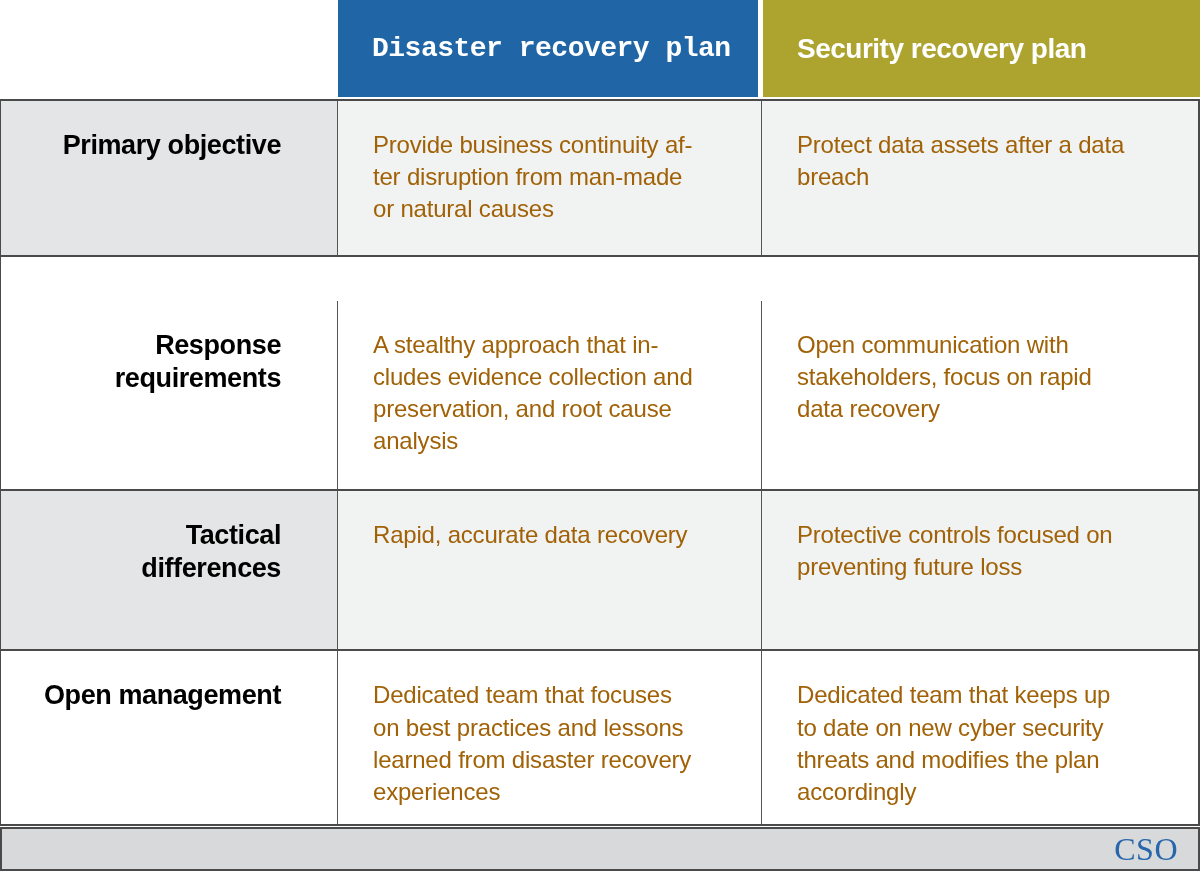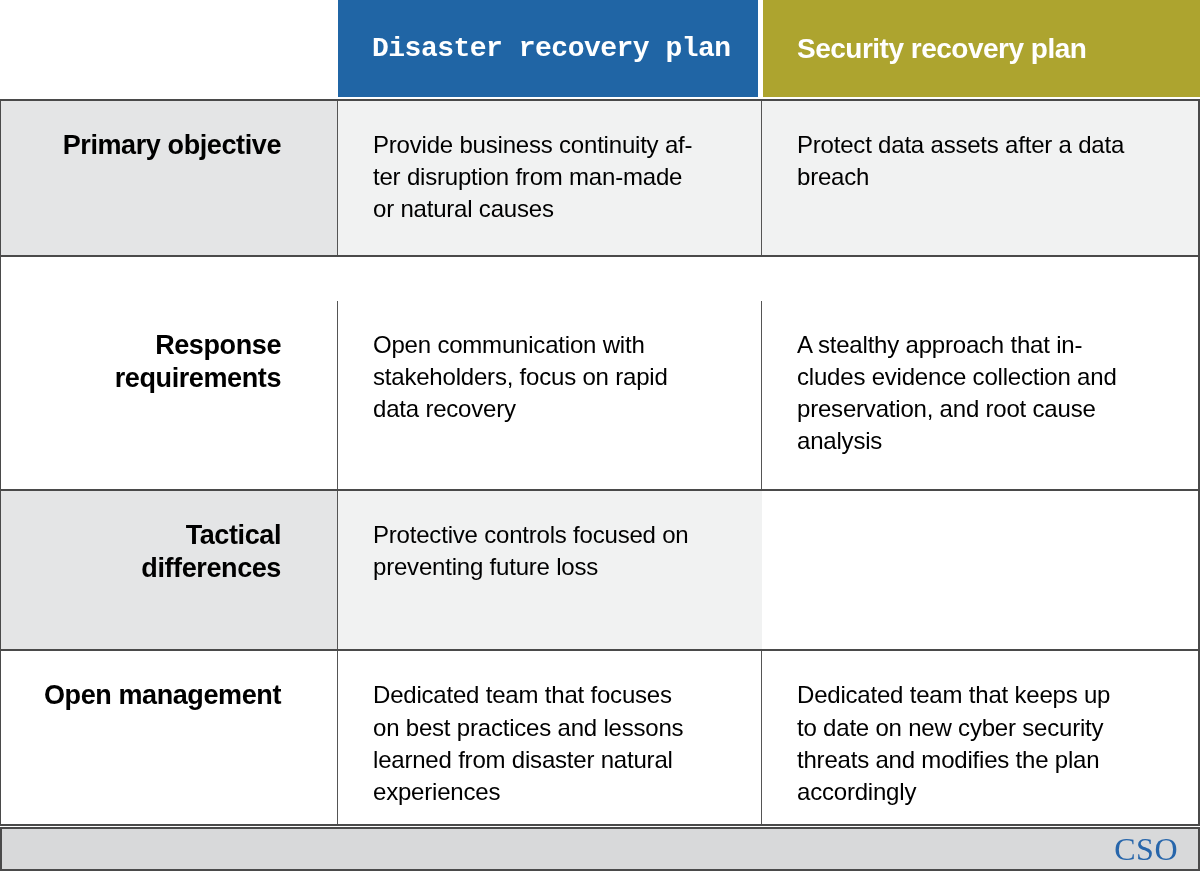--- a/index.html
+++ b/index.html
@@ -42,21 +42,21 @@
   }
   .trow:not(:last-child){border-bottom:2px solid #4a4a4a;}
   .trow.r1{height:169px;}
   .trow.r2{height:207px;margin-top:44px;}
   .trow.r3{height:174px;}
   .trow.r4{flex:1;}
   .cell{
     box-sizing:border-box;
     padding:28px 15px 16px 35px;
     font-size:24px;line-height:1.34;letter-spacing:-0.2px;
-    color:#000000;
+    color:#a16207;
     white-space:pre-line;
   }
   .cell.label{
     font-weight:bold;font-size:27px;line-height:1.22;letter-spacing:-0.4px;
     color:#000000;
     text-align:right;
     padding:28px 56px 16px 20px;
   }
   .cell:not(:last-child){border-right:1px solid #555555;}
   .trow.shaded .label{background:#e4e5e6;}
@@ -99,41 +99,42 @@
       <div class="cell data">Provide business continuity af-
 ter disruption from man-made
 or natural causes</div>
       <div class="cell data">Protect data assets after a data
 breach</div>
     </div>
 
     <div class="trow r2 plain">
       <div class="cell label">Response
 requirements</div>
-      <div class="cell data">Open communication with
-stakeholders, focus on rapid
-data recovery</div>
       <div class="cell data">A stealthy approach that in-
 cludes evidence collection and
 preservation, and root cause
 analysis</div>
+      <div class="cell data">Open communication with
+stakeholders, focus on rapid
+data recovery</div>
     </div>
 
     <div class="trow r3 shaded">
       <div class="cell label">Tactical
 differences</div>
+      <div class="cell data">Rapid, accurate data recovery</div>
       <div class="cell data">Protective controls focused on
 preventing future loss</div>
     </div>
 
     <div class="trow r4 plain">
       <div class="cell label">Open management</div>
       <div class="cell data">Dedicated team that focuses
 on best practices and lessons
-learned from disaster natural
+learned from disaster recovery
 experiences</div>
       <div class="cell data">Dedicated team that keeps up
 to date on new cyber security
 threats and modifies the plan
 accordingly</div>
     </div>
 
   </div>
 
   <div class="footer-band">

